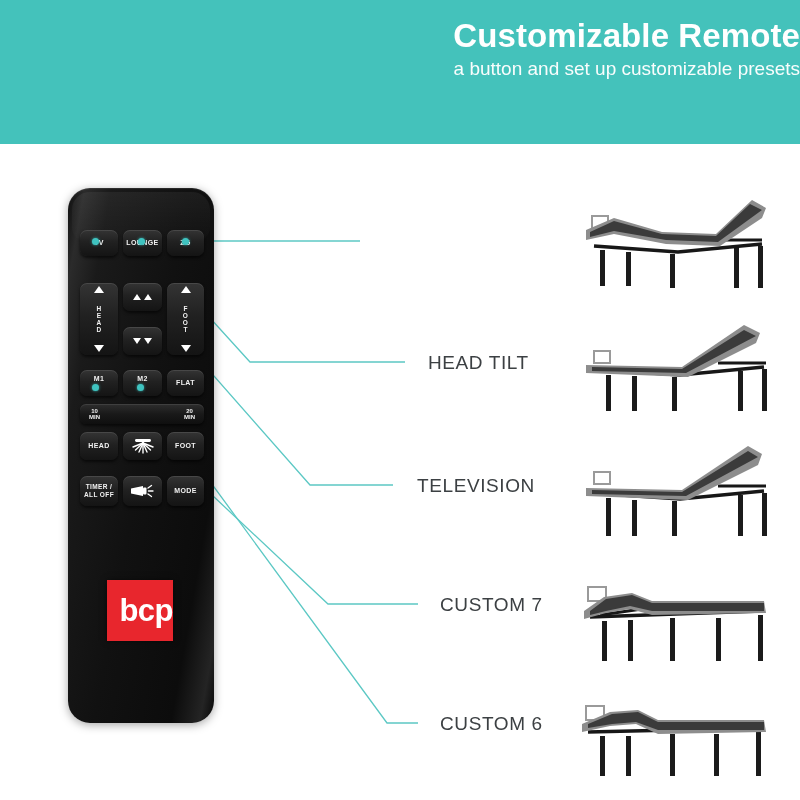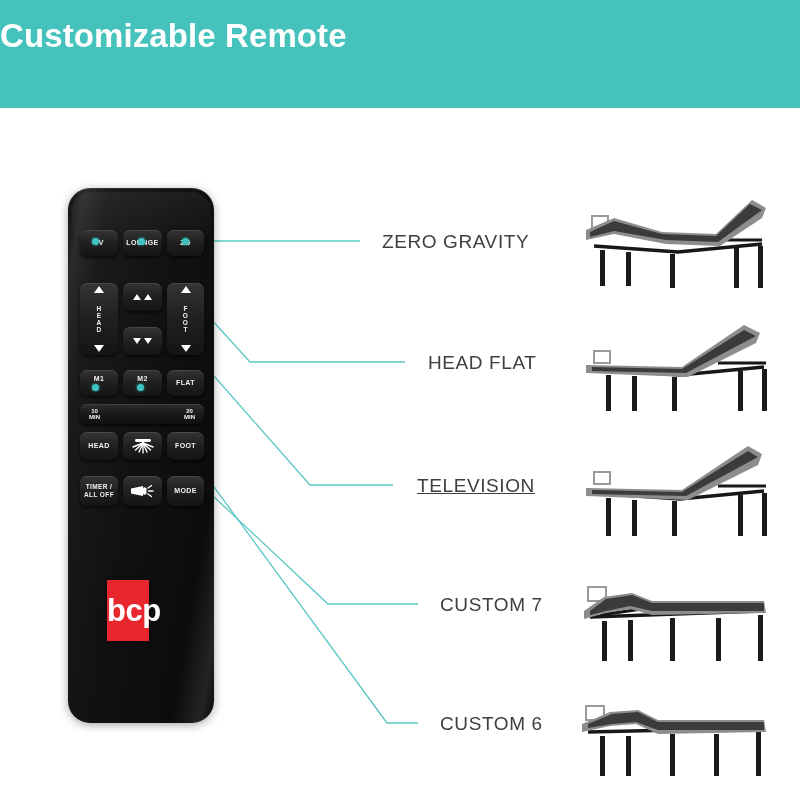--- a/index.html
+++ b/index.html
@@ -6,23 +6,23 @@
   html, body {
     width: 800px; height: 800px;
     background: #ffffff;
     font-family: "Liberation Sans", sans-serif;
     overflow: hidden;
   }
   #page { position: relative; width: 800px; height: 800px; background:#fff; }
 
   
   .header {
-    position: absolute; left:0; top:0; width:800px; height:108px;
+    position: absolute; left:0; top:0; width:800px; height:144px;
     background:#44c2bb;
-    display:flex; flex-direction:column; align-items:flex-start; justify-content:flex-start;
+    display:flex; flex-direction:column; align-items:flex-end; justify-content:flex-start;
     padding-top:16px;
   }
   .header-title {
     color:#ffffff; font-size:33px; font-weight:bold; letter-spacing:0.1px;
     line-height:40px;
   }
   .header-sub {
     color:#ffffff; font-size:19px; font-weight:normal; line-height:25px;
     text-align:center; margin-top:3px; opacity:0.97;
   }
@@ -84,22 +84,22 @@
   .timer-lbl { font-size:6px; font-weight:bold; line-height:6.5px; text-align:center; }
 
   
   .dot {
     position:absolute; width:7px; height:7px; border-radius:50%;
     background:#3fc3c0; box-shadow:0 0 3px rgba(63,195,192,0.8);
   }
 
   
   .bcp {
-    position:absolute; left:39px; top:392px; width:42px; height:61px;
-    background:#e8262d; display:flex; align-items:center; justify-content:flex-start;
+    position:absolute; left:39px; top:392px; width:66px; height:61px;
+    background:#e8262d; display:flex; align-items:center; justify-content:flex-end;
     box-shadow:0 0 6px rgba(0,0,0,0.55);
   }
   .bcp-text {
     color:#fff; font-size:31px; font-weight:bold; line-height:31px;
     letter-spacing:-0.5px; font-family:"Liberation Sans", sans-serif;
   }
 
   
   .feat-label {
     position:absolute; color:#3c4043; font-size:19px; font-weight:normal;
@@ -110,20 +110,21 @@
   .bed { position:absolute; width:224px; height:108px; }
   .icon-svg { display:block; }
 </style>
 </head>
 <body>
 
 <div id="page">
 
   <div class="header">
     <div class="header-title">Customizable Remote</div>
+    <div class="header-sub" style="margin-top:0;">a button and set up customizable presets</div>
   </div>
 
   <svg class="connectors" viewBox="0 0 800 800">
 
     <polyline points="185,241 200,241 360,241" fill="none" stroke="#5cc8c4" stroke-width="1.3"></polyline>
 
     <polyline points="141,242 250,362 405,362" fill="none" stroke="#5cc8c4" stroke-width="1.3"></polyline>
 
     <polyline points="96,242 310,485 393,485" fill="none" stroke="#5cc8c4" stroke-width="1.3"></polyline>
 
@@ -246,23 +247,22 @@
     </div>
     <div class="btn" style="left:99px; top:288px; width:37px; height:30px;">
       <span>MODE</span>
     </div>
 
     <div class="bcp">
       <span class="bcp-text">bcp</span>
     </div>
   </div>
 
-  <div class="feat-label" style="left:382px; top:231px;">ZERO GRAVITY</div>
-  <div class="feat-label" style="left:428px; top:352px;">HEAD FLAT</div>
-  <div class="feat-label" style="left:417px; top:475px;text-decoration:underline;">TELEVISION</div>
+  <div class="feat-label" style="left:428px; top:352px;">HEAD TILT</div>
+  <div class="feat-label" style="left:417px; top:475px;">TELEVISION</div>
   <div class="feat-label" style="left:440px; top:594px;">CUSTOM 7</div>
   <div class="feat-label" style="left:440px; top:713px;">CUSTOM 6</div>
 
   <svg class="bed" style="left:566px; top:188px;" viewBox="0 0 224 108">
     <g>
 
       <rect x="34" y="62" width="5" height="36" fill="#1b1b1b"></rect>
       <rect x="60" y="64" width="5" height="34" fill="#1b1b1b"></rect>
       <rect x="104" y="66" width="5" height="34" fill="#1b1b1b"></rect>
       <rect x="168" y="60" width="5" height="40" fill="#1b1b1b"></rect>

